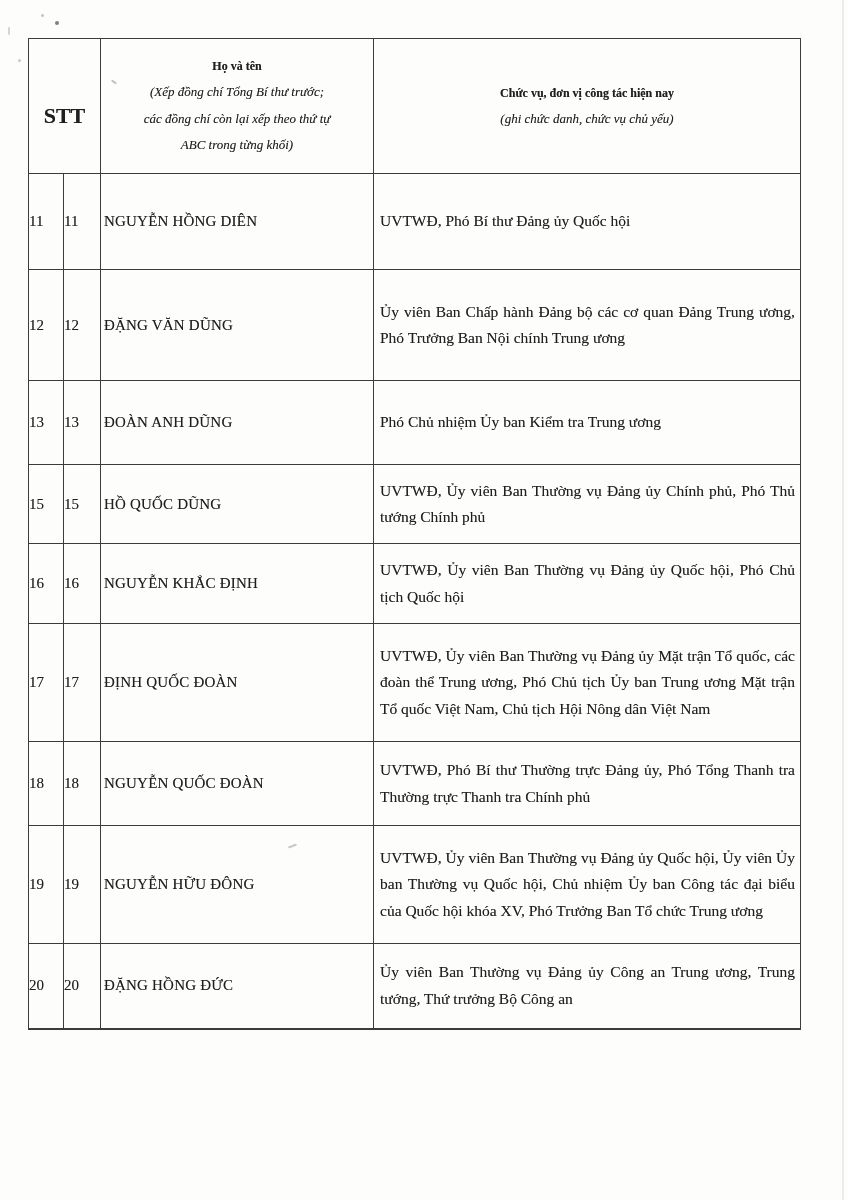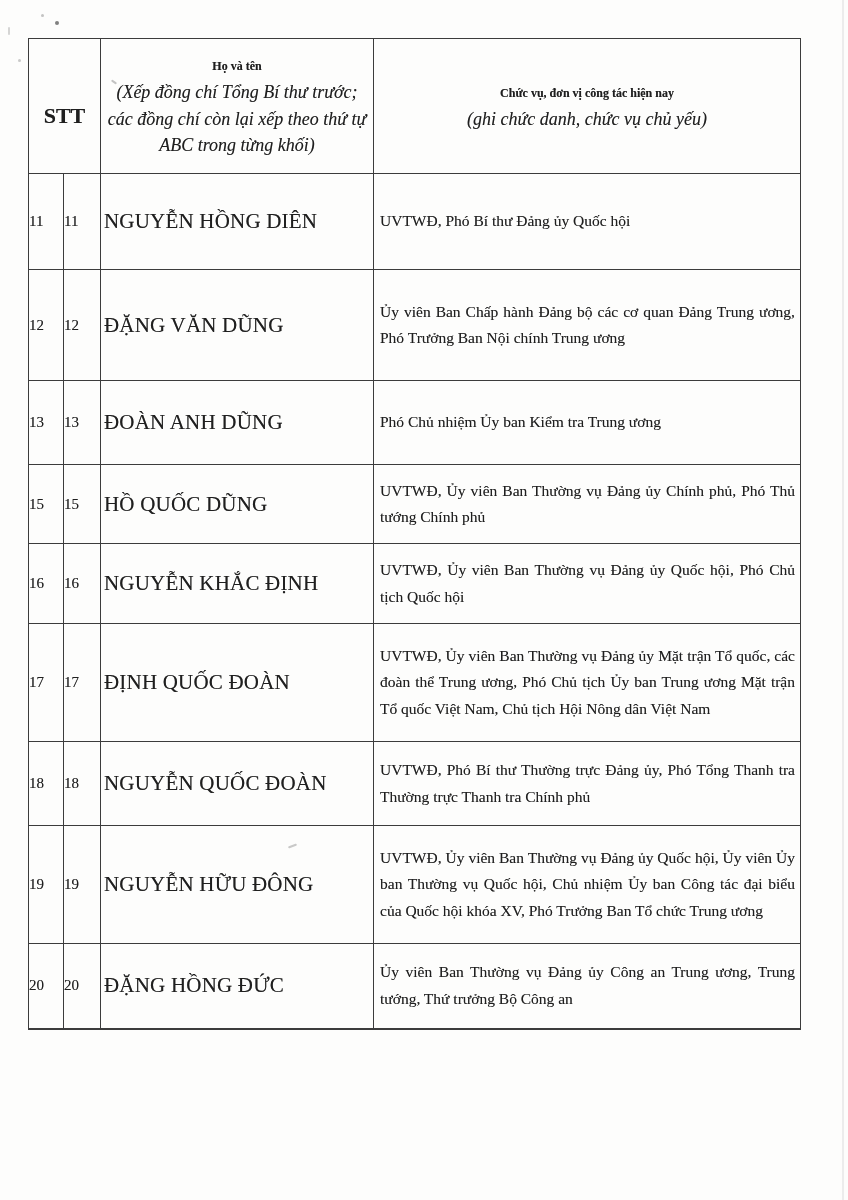--- a/index.html
+++ b/index.html
@@ -44,32 +44,32 @@
   }
   table.doc tr.bottom-row td { border-bottom: 2px solid var(--border); }
 
   
   th.hdr { text-align: center; }
   .h-title {
     font-weight: bold; font-size: 12px; line-height: 26px;
     text-shadow: 0 0 .6px rgba(30,30,30,.55);
   }
   .h-note {
-    font-style: italic; font-size: 18px; line-height: 26.5px;
+    font-style: italic; font-size: 13px; line-height: 26.5px;
     text-shadow: 0 0 .5px rgba(30,30,30,.4);
   }
   th.stt-hdr .h-title { font-size: 22px; margin-top: 20px; }
 
   
   td.num {
     font-size: 15px;
     text-shadow: 0 0 .5px rgba(30,30,30,.45);
   }
   td.name {
-    font-size: 21px; padding-left: 3px; padding-right: 2px;
+    font-size: 15px; padding-left: 3px; padding-right: 2px;
     letter-spacing: .2px;
     text-shadow: 0 0 .5px rgba(30,30,30,.5);
   }
   td.pos {
     font-size: 15.5px; line-height: 26.5px;
     padding-left: 6px; padding-right: 5px;
     text-align: justify;
     text-shadow: 0 0 .5px rgba(30,30,30,.45);
   }
 </style>

